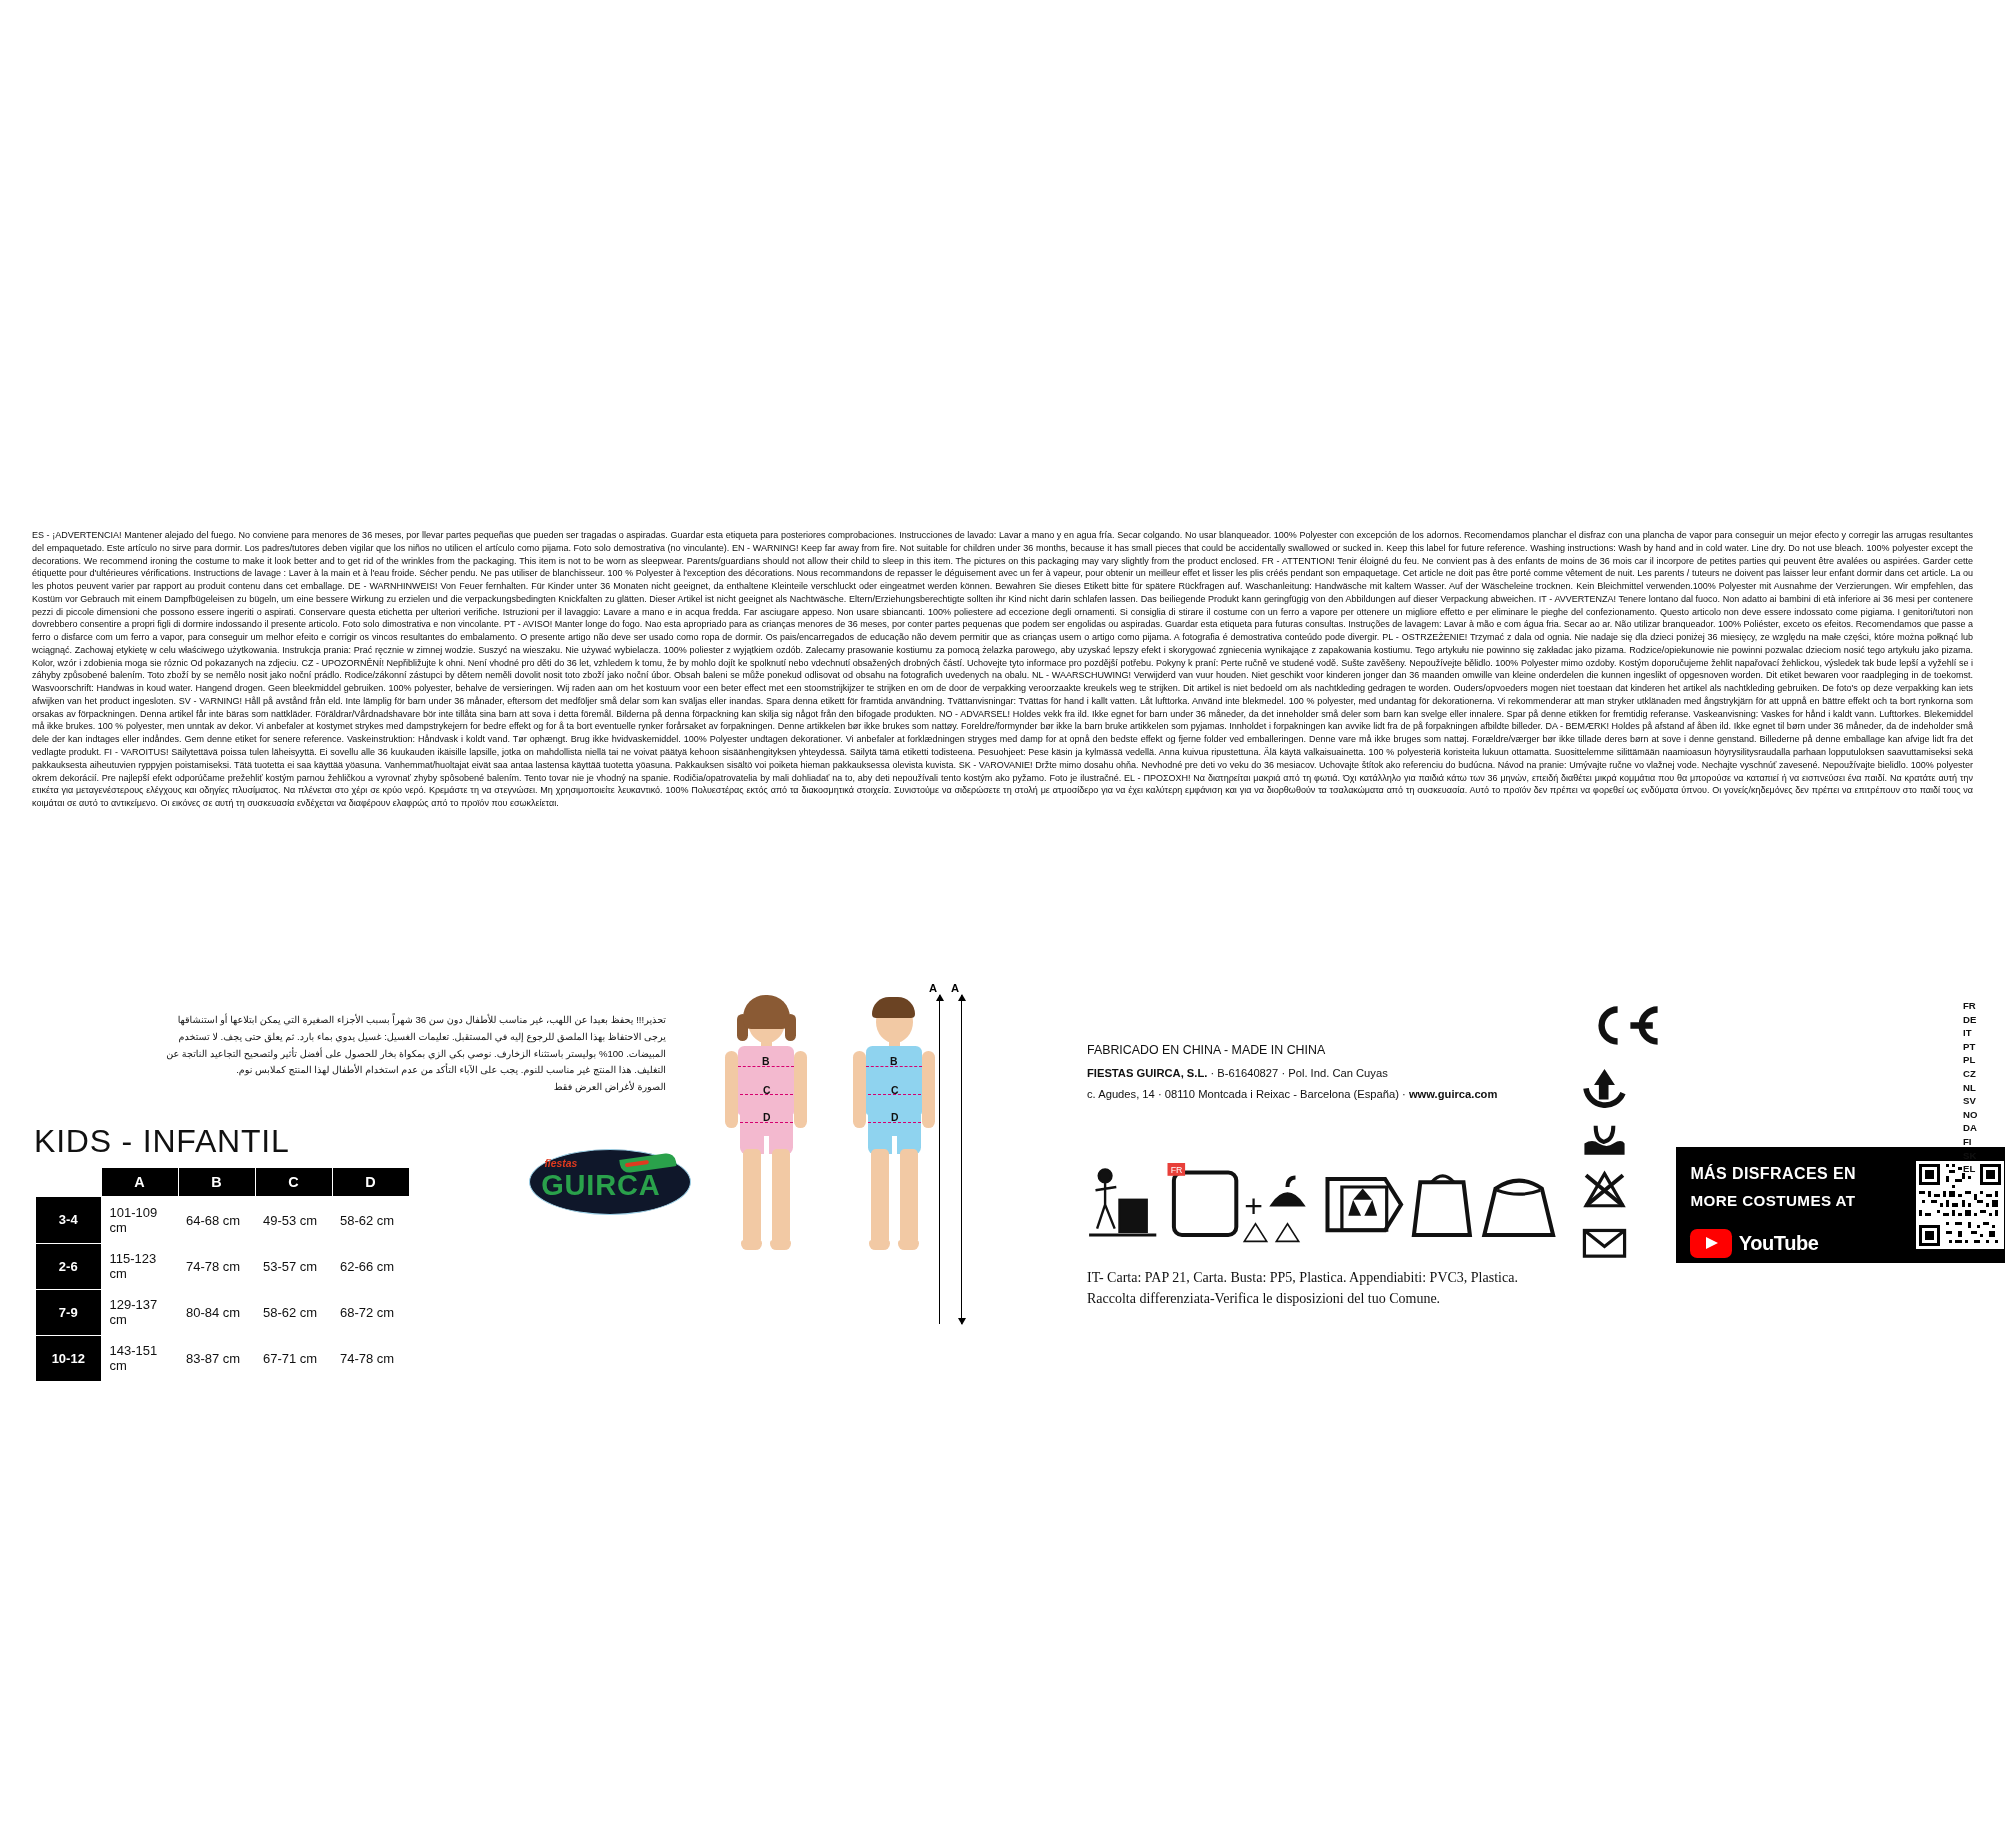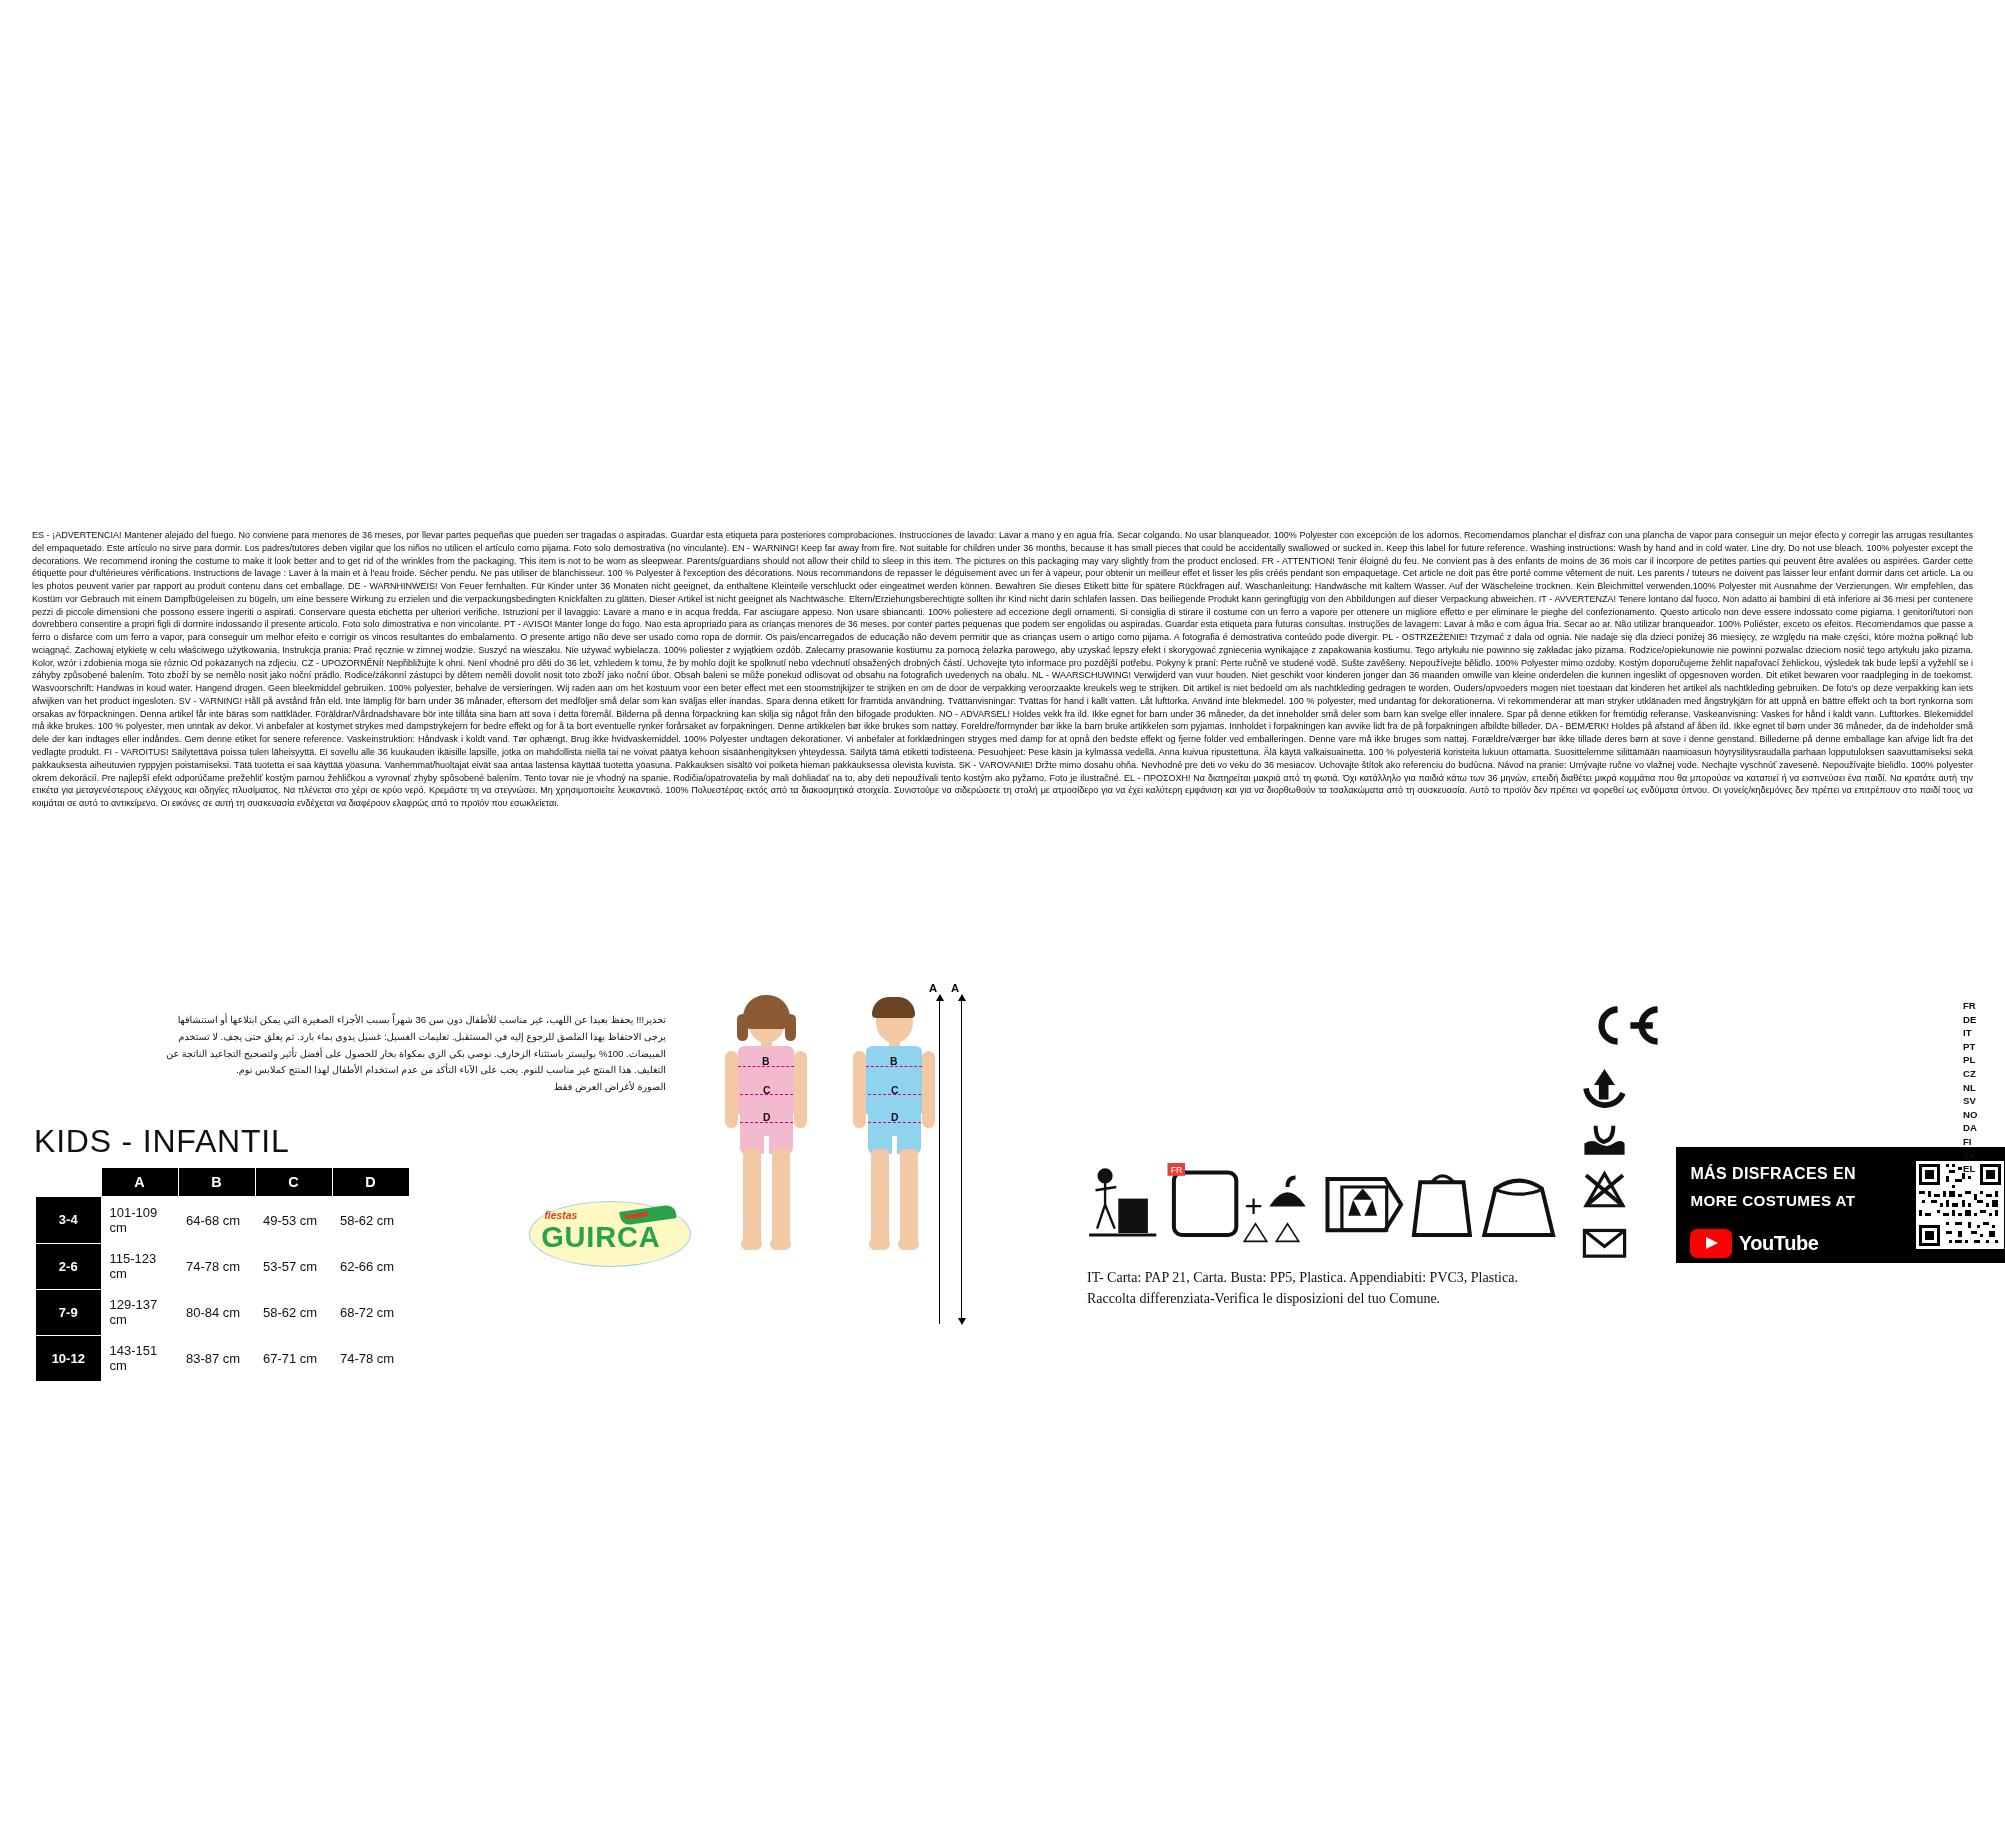--- a/index.html
+++ b/index.html
@@ -34,22 +34,22 @@
   table.sizes td{
     font-size:13px;height:27px;padding:8px 8px;text-align:left;color:#111;border:none;
   }
   table.sizes td.rng{
     background:#000;color:#fff;font-weight:bold;text-align:center;font-size:13px;
     border:1.6px solid #fff;padding:0;
   }
 
   
   .guirca{
-    position:absolute;left:529px;top:1201px;width:160px;height:64px;
-    background:#fef9c3;border-radius:50%/50%;
+    position:absolute;left:529px;top:1149px;width:160px;height:64px;
+    background:#0f172a;border-radius:50%/50%;
     border:1.6px solid #9fd2e8;
   }
   .guirca .fiestas{
     position:absolute;left:14.4px;top:8px;font-size:10.4px;color:#e03a1f;font-style:italic;font-weight:bold;
   }
   .guirca .word{
     position:absolute;left:11.2px;top:19px;font-size:29px;font-weight:bold;color:#2aa14b;
     letter-spacing:0.8px;font-family:"Liberation Sans",sans-serif;
   }
   .guirca .swoosh{
@@ -230,20 +230,29 @@
       <div class="mline" style="left:34px;top:135px;width:53px;"></div>
       <div class="mlabel" style="left:57px;top:125px;">D</div>
     </div>
 
     <div class="axisA2"></div>
     <div class="axisA"></div>
     <div class="a-top" style="left:223px;">A</div>
     <div class="a-top" style="left:245px;">A</div>
   </div>
 
+  <div class="maker">
+    <div class="line1">FABRICADO EN CHINA - MADE IN CHINA</div>
+    <div class="line2">
+      <b>FIESTAS GUIRCA, S.L.</b><span> · B-61640827 · Pol. Ind. Can Cuyas</span>
+    </div>
+    <div class="line3">
+      <span>c. Agudes, 14 · 08110 Montcada i Reixac - Barcelona (España) · </span><b>www.guirca.com</b>
+    </div>
+  </div>
 
   <div class="recyc">
     <svg width="497" height="96" viewBox="0 0 620 120">
 
       <g stroke="#111" stroke-width="3" fill="none">
         <circle cx="22" cy="26" r="8" fill="#111"></circle>
         <path d="M22 34 L22 62 M22 62 L12 92 M22 62 L34 92 M10 44 L36 40"></path>
         <rect x="40" y="56" width="34" height="40" fill="#111"></rect>
         <path d="M2 100 L86 100" stroke-width="4"></path>
       </g>

